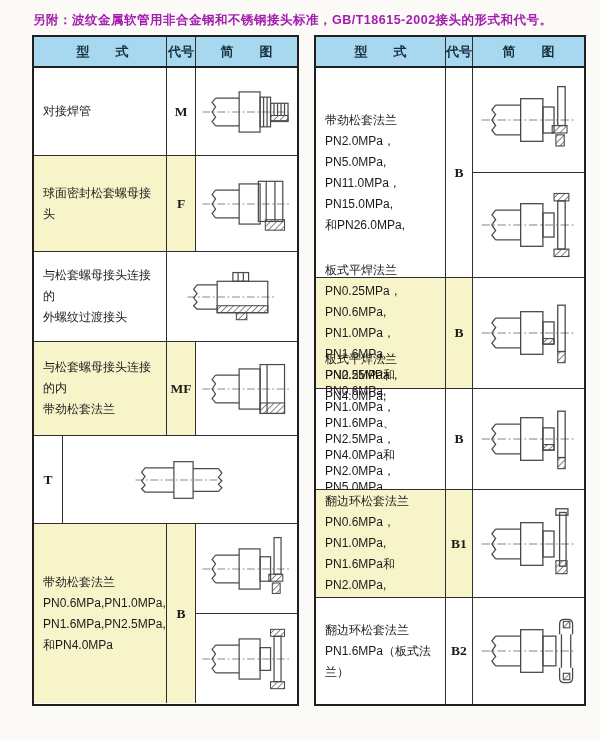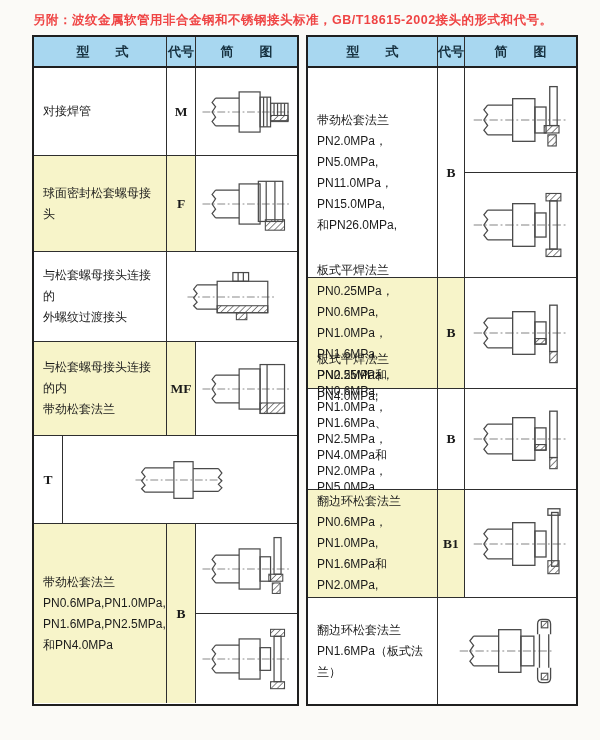--- a/index.html
+++ b/index.html
@@ -6,23 +6,23 @@
   body{
     width:600px;height:740px;
     background:#fbfaf7;
     font-family:"Liberation Sans","DejaVu Sans",sans-serif;
     color:#1a1a1a;
     position:relative;
     overflow:hidden;
   }
   .title{
     position:absolute;left:33px;top:12px;width:540px;
-    font-size:12.5px;font-weight:700;letter-spacing:0.5px;color:#ef4444;
-  }
-  .tables{position:absolute;left:32px;top:35px;display:flex;gap:7px;}
+    font-size:12.5px;font-weight:700;letter-spacing:0.5px;color:#a21caf;
+  }
+  .tables{position:absolute;left:32px;top:35px;display:flex;gap:15px;}
   .tbl{border:2px solid #1f1f1f;background:#fff;display:flex;flex-direction:column;}
   .tbl-left{width:263px;}
   .tbl-right{width:268px;}
   .thead{
     display:flex;height:29px;background:#a8d7f0;
     border-bottom:2px solid #1f1f1f;
   }
   .thead .cell{
     display:flex;align-items:center;justify-content:center;
     font-size:13px;font-weight:700;color:#143;color:#16303f;
@@ -328,20 +328,21 @@
             <svg class="diag" width="102" height="88" viewBox="0 0 110 80">
               <use href="#sym-ring-b1"></use>
             </svg>
           </div>
       </div>
     </div>
 
     <div class="trow" style="height:106px">
       <div class="cell c-name">翻边环松套法兰
 PN1.6MPa（板式法兰）</div>
+      <div class="cell c-code">B2</div>
       <div class="cell c-diag">
         <div class="dhalf">
             <svg class="diag" width="102" height="88" viewBox="0 0 110 80">
               <use href="#sym-ring-b2"></use>
             </svg>
           </div>
       </div>
     </div>
   </div>
 

